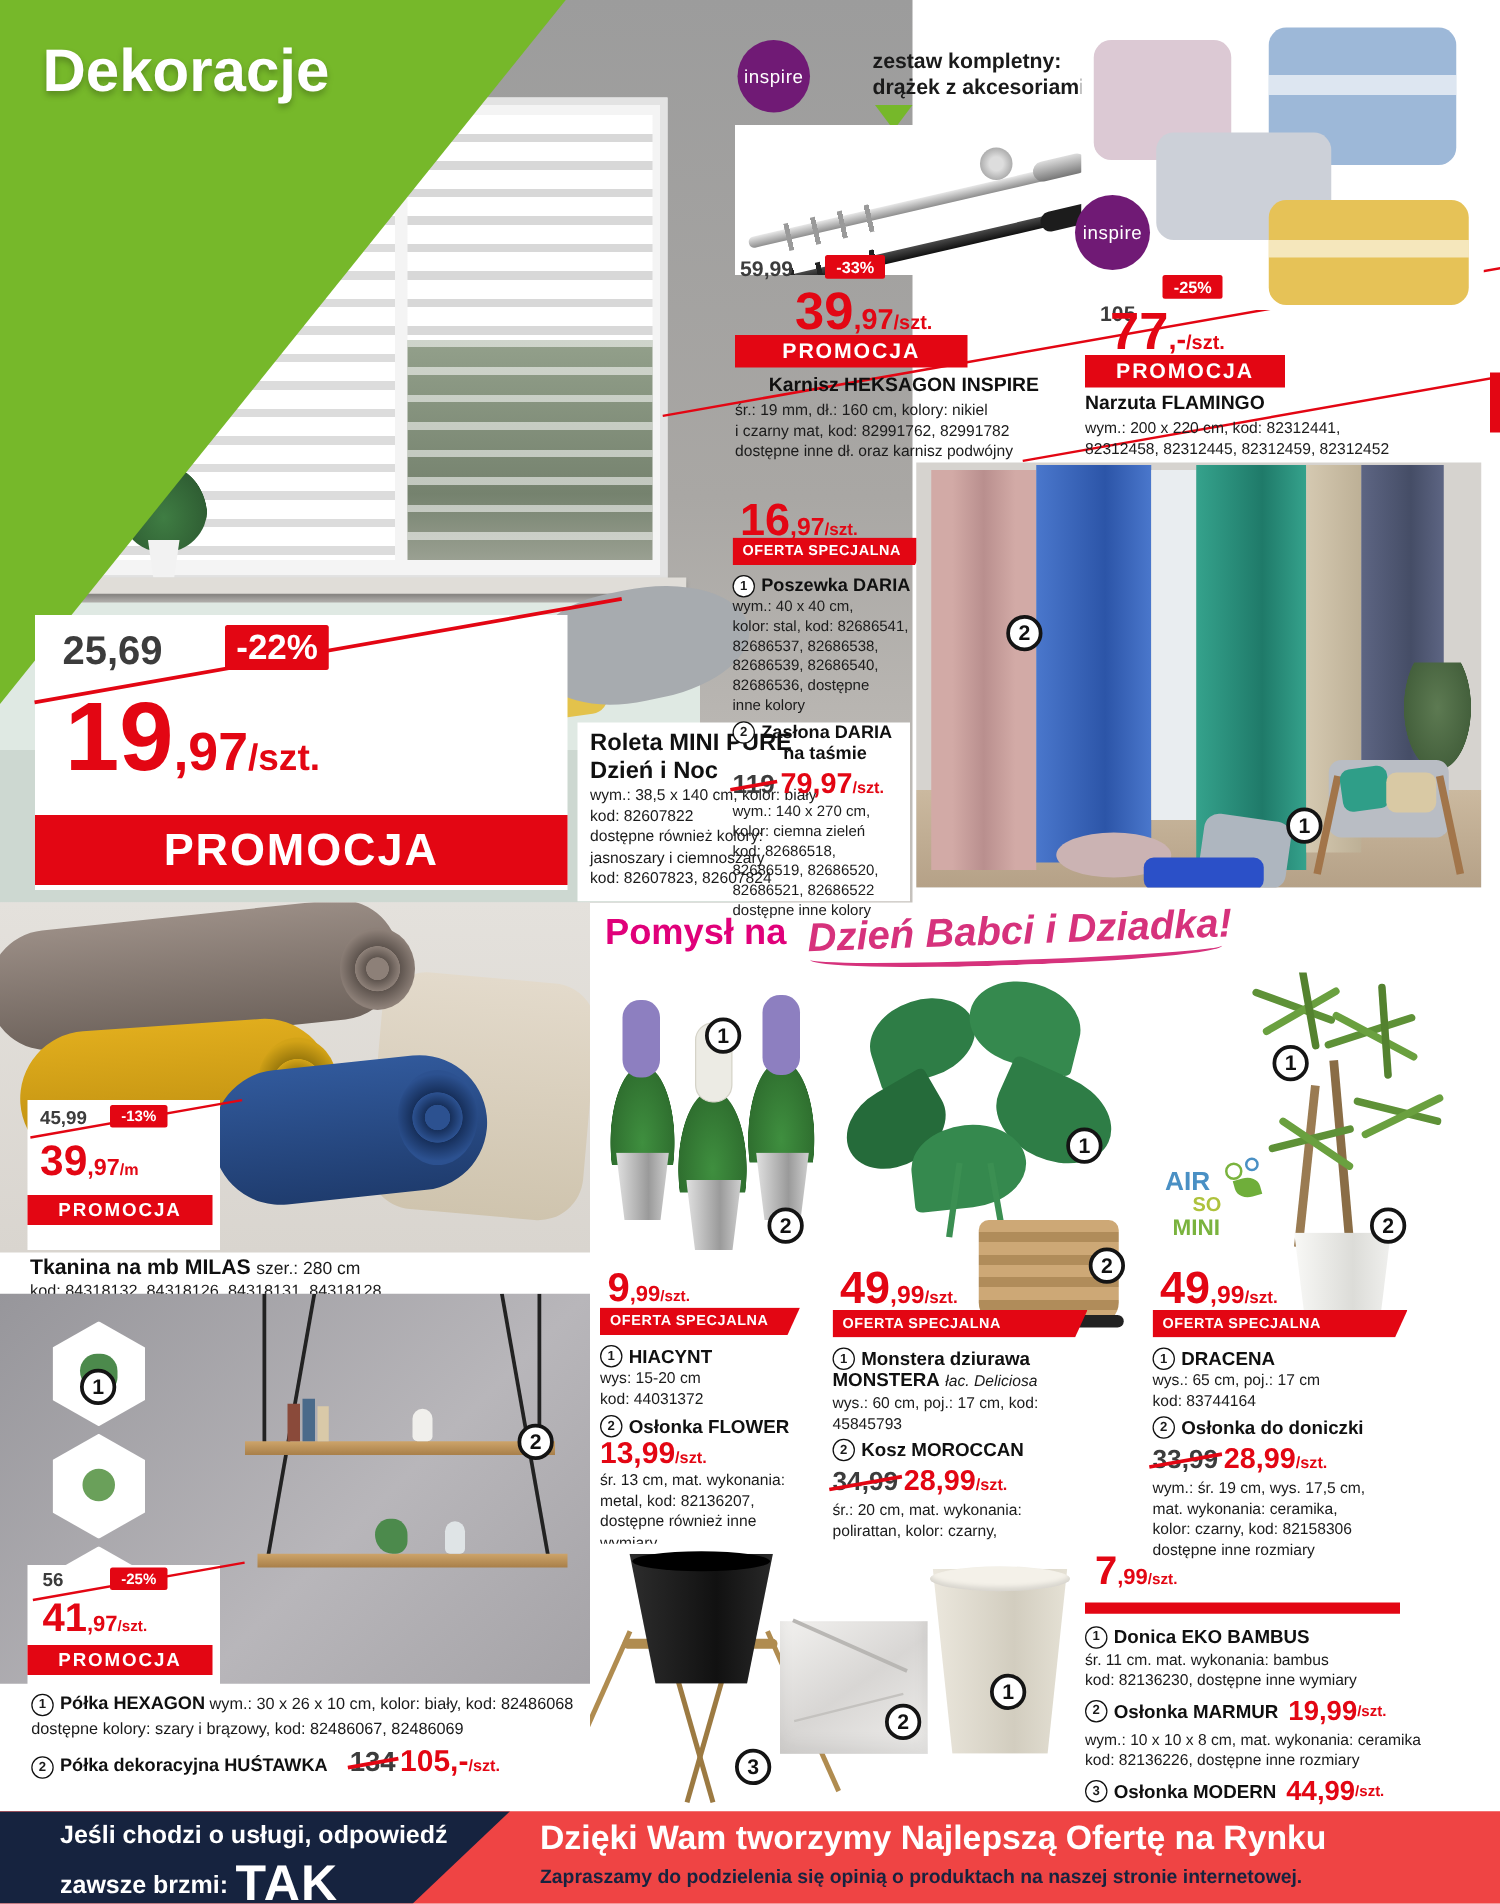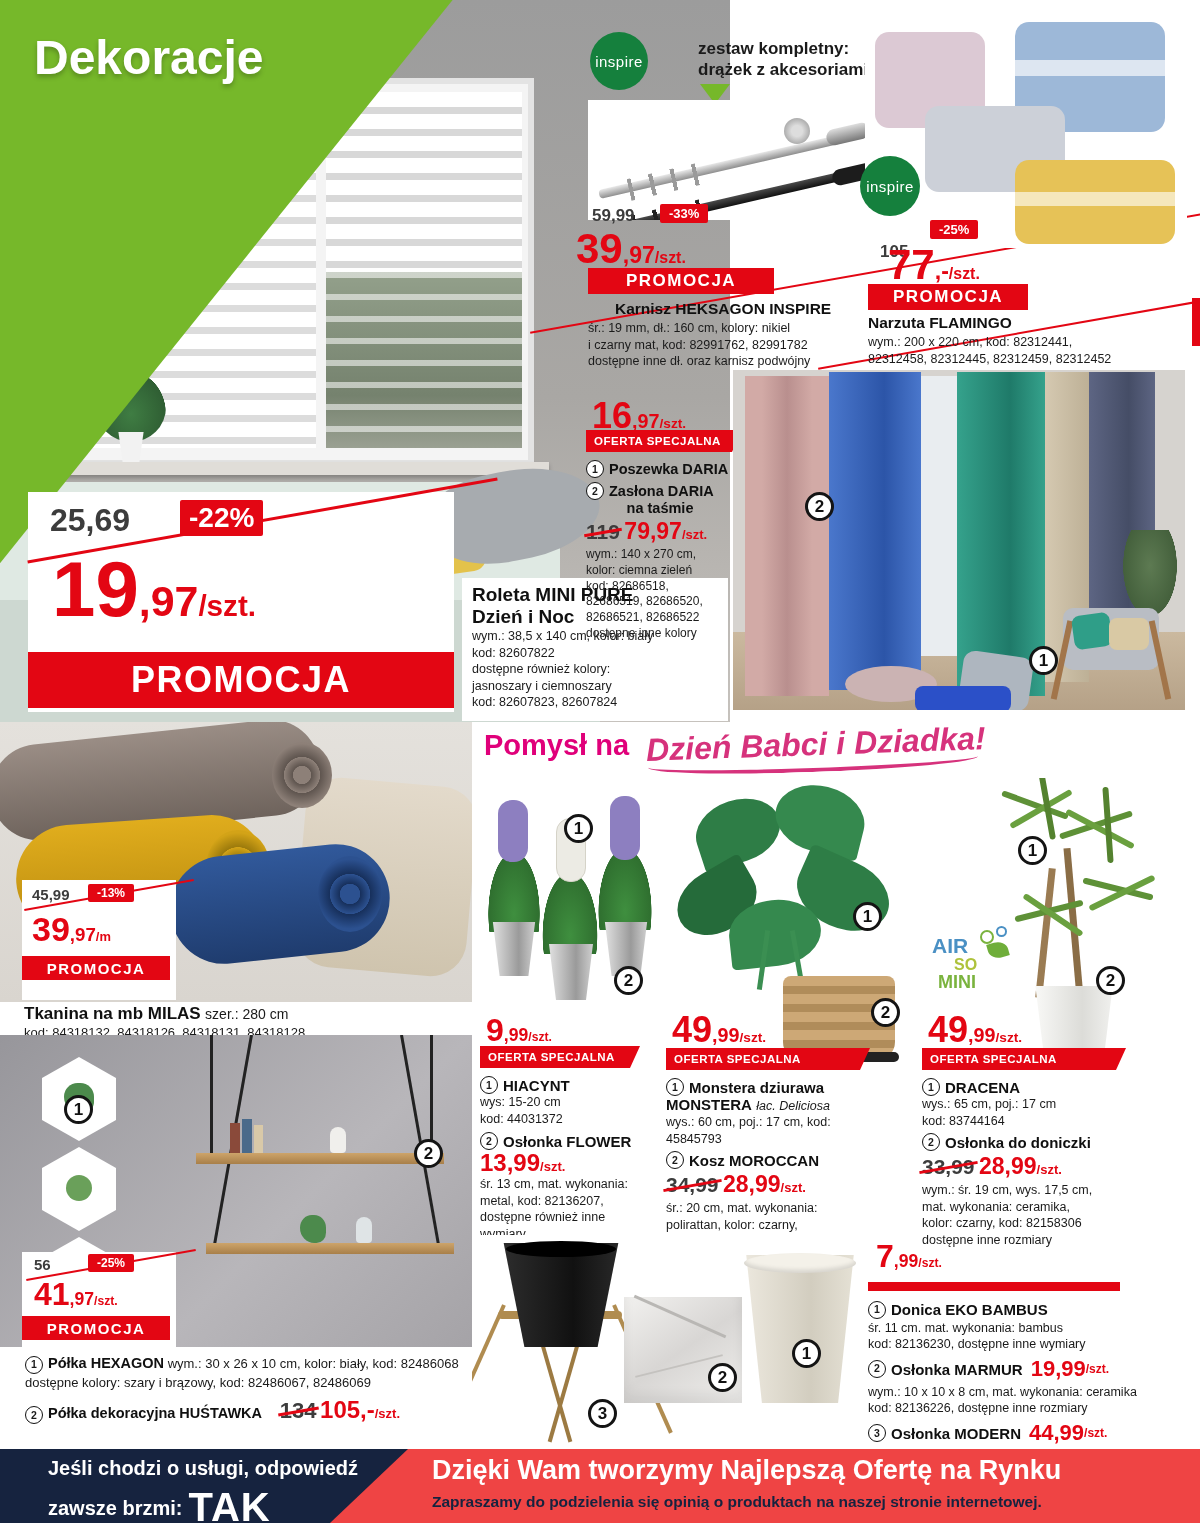--- a/index.html
+++ b/index.html
@@ -15,21 +15,21 @@
   .oldp{font-weight:800;color:#3c3c3c;position:relative;white-space:nowrap;}
   .oldp::after{content:"";position:absolute;left:-6%;right:-6%;top:46%;border-top:3px solid #e30613;transform:rotate(-10deg);}
   .oldp.thin::after{border-top-width:2px;}
   .badge{display:inline-block;background:#e30613;color:#fff;font-weight:800;padding:2px 9px;border-radius:2px;white-space:nowrap;}
   .promo-bar{background:#e30613;color:#fff;font-weight:800;display:flex;align-items:center;justify-content:center;letter-spacing:1.5px;}
   .offer-bar{background:#e30613;color:#fff;font-weight:800;font-size:12.5px;display:flex;align-items:center;padding-left:8px;letter-spacing:.5px;clip-path:polygon(0 0,100% 0,calc(100% - 10px) 100%,0 100%);}
   .pname{font-weight:800;color:#101010;}
   .plines{font-size:12.5px;line-height:1.32;color:#1b1b1b;}
   .cnum{display:inline-flex;width:16px;height:16px;border:1.6px solid #111;border-radius:50%;align-items:center;justify-content:center;font-size:10.5px;font-weight:800;background:#fff;vertical-align:middle;margin-right:5px;flex:0 0 auto;}
   .marker{position:absolute;width:29px;height:29px;border:3px solid #141414;border-radius:50%;background:#fff;display:flex;align-items:center;justify-content:center;font-weight:800;font-size:17px;color:#111;box-sizing:border-box;z-index:5;}
-  .inspire{position:absolute;border-radius:50%;background:#15803d;color:#fff;display:flex;align-items:center;justify-content:center;font-weight:400;letter-spacing:.5px;z-index:6;}
+  .inspire{position:absolute;border-radius:50%;background:#701a75;color:#fff;display:flex;align-items:center;justify-content:center;font-weight:400;letter-spacing:.5px;z-index:6;}
   .shape{position:absolute;}
 </style>
 </head>
 <body>
 
 <div id="page">
 
   <div class="photo" style="left:0;top:0;width:730px;height:722px;background:linear-gradient(180deg,#9c9c9c 0%,#a9a7a4 55%,#c6c2bd 100%);">
     <div class="shape" style="left:62px;top:78px;width:472px;height:388px;background:#f4f4f4;border:6px solid #e3e3e3;box-sizing:border-box;"></div>
     <div class="shape" style="left:76px;top:92px;width:240px;height:356px;background:repeating-linear-gradient(180deg,#ffffff 0 15px,#dcdcdc 15px 22px);"></div>
@@ -81,21 +81,21 @@
     <div class="shape" style="left:8px;top:62px;width:250px;height:9px;background:linear-gradient(180deg,#e8e8e8,#8e8e8e);border-radius:4px;transform:rotate(-13deg);"></div>
     <div class="shape" style="left:14px;top:98px;width:250px;height:9px;background:linear-gradient(180deg,#4a4a4a,#111);border-radius:4px;transform:rotate(-13deg);"></div>
     <div class="shape" style="left:238px;top:26px;width:44px;height:16px;background:linear-gradient(180deg,#ddd,#777);border-radius:8px;transform:rotate(-13deg);"></div>
     <div class="shape" style="left:244px;top:66px;width:44px;height:16px;background:#1c1c1c;border-radius:8px;transform:rotate(-13deg);"></div>
     <div class="shape" style="left:196px;top:18px;width:26px;height:26px;background:radial-gradient(circle,#ddd 30%,#8a8a8a);border-radius:50%;"></div>
     <div class="shape" style="left:40px;top:70px;width:80px;height:22px;background:repeating-linear-gradient(90deg,#9a9a9a 0 4px,transparent 4px 22px);transform:rotate(-13deg);"></div>
     <div class="shape" style="left:44px;top:106px;width:80px;height:22px;background:repeating-linear-gradient(90deg,#222 0 4px,transparent 4px 22px);transform:rotate(-13deg);"></div>
   </div>
   <div class="abs oldp thin" style="left:592px;top:206px;font-size:17px;">59,99</div>
   <div class="abs badge" style="left:660px;top:204px;font-size:13px;">-33%</div>
-  <div class="abs price" style="left:576px;top:228px;font-size:42px;">
+  <div class="abs price" style="left:636px;top:228px;font-size:42px;">
     <span class="pi">39</span><span class="pd">,97</span><span class="pu">/szt.</span>
   </div>
   <div class="abs promo-bar" style="left:588px;top:268px;width:186px;height:26px;font-size:17px;">
       <span>PROMOCJA</span>
     </div>
   <div class="abs pname" style="left:588px;top:300px;font-size:15.5px;margin-left:27px;">Karnisz HEKSAGON INSPIRE</div>
   <div class="abs plines" style="left:588px;top:320px;width:300px;">
     <div>śr.: 19 mm, dł.: 160 cm, kolory: nikiel</div>
     <div>i czarny mat, kod: 82991762, 82991782</div>
     <div>dostępne inne dł. oraz karnisz podwójny</div>
@@ -130,20 +130,28 @@
     <span class="pi">16</span><span class="pd">,97</span><span class="pu">/szt.</span>
   </div>
   <div class="abs offer-bar" style="left:586px;top:430px;width:148px;height:22px;font-size:11.5px;">
       <span>OFERTA SPECJALNA</span>
     </div>
   <div class="abs" style="left:586px;top:460px;width:148px;">
     <div style="display:flex;align-items:center;">
         <span class="cnum">1</span>
         <span class="pname" style="font-size:14.5px;">Poszewka DARIA</span>
       </div>
+    <div class="plines" style="font-size:12px;">
+      <div>wym.: 40 x 40 cm,</div>
+      <div>kolor: stal, kod: 82686541,</div>
+      <div>82686537, 82686538,</div>
+      <div>82686539, 82686540,</div>
+      <div>82686536, dostępne</div>
+      <div>inne kolory</div>
+    </div>
     <div style="display:flex;align-items:center;margin-top:4px;">
         <span class="cnum">2</span>
         <span class="pname" style="font-size:14.5px;">Zasłona DARIA</span>
       </div>
     <div class="pname" style="font-size:14.5px;text-align:center;">na taśmie</div>
     <div style="white-space:nowrap;margin:2px 0;">
       <span class="oldp" style="font-size:21px;text-align:right;">119</span>
       <span class="red" style="font-weight:800;font-size:23px;"> <span>79,97</span></span><span class="red" style="font-weight:700;font-size:13px;">/szt.</span>
     </div>
     <div class="plines" style="font-size:12px;">

